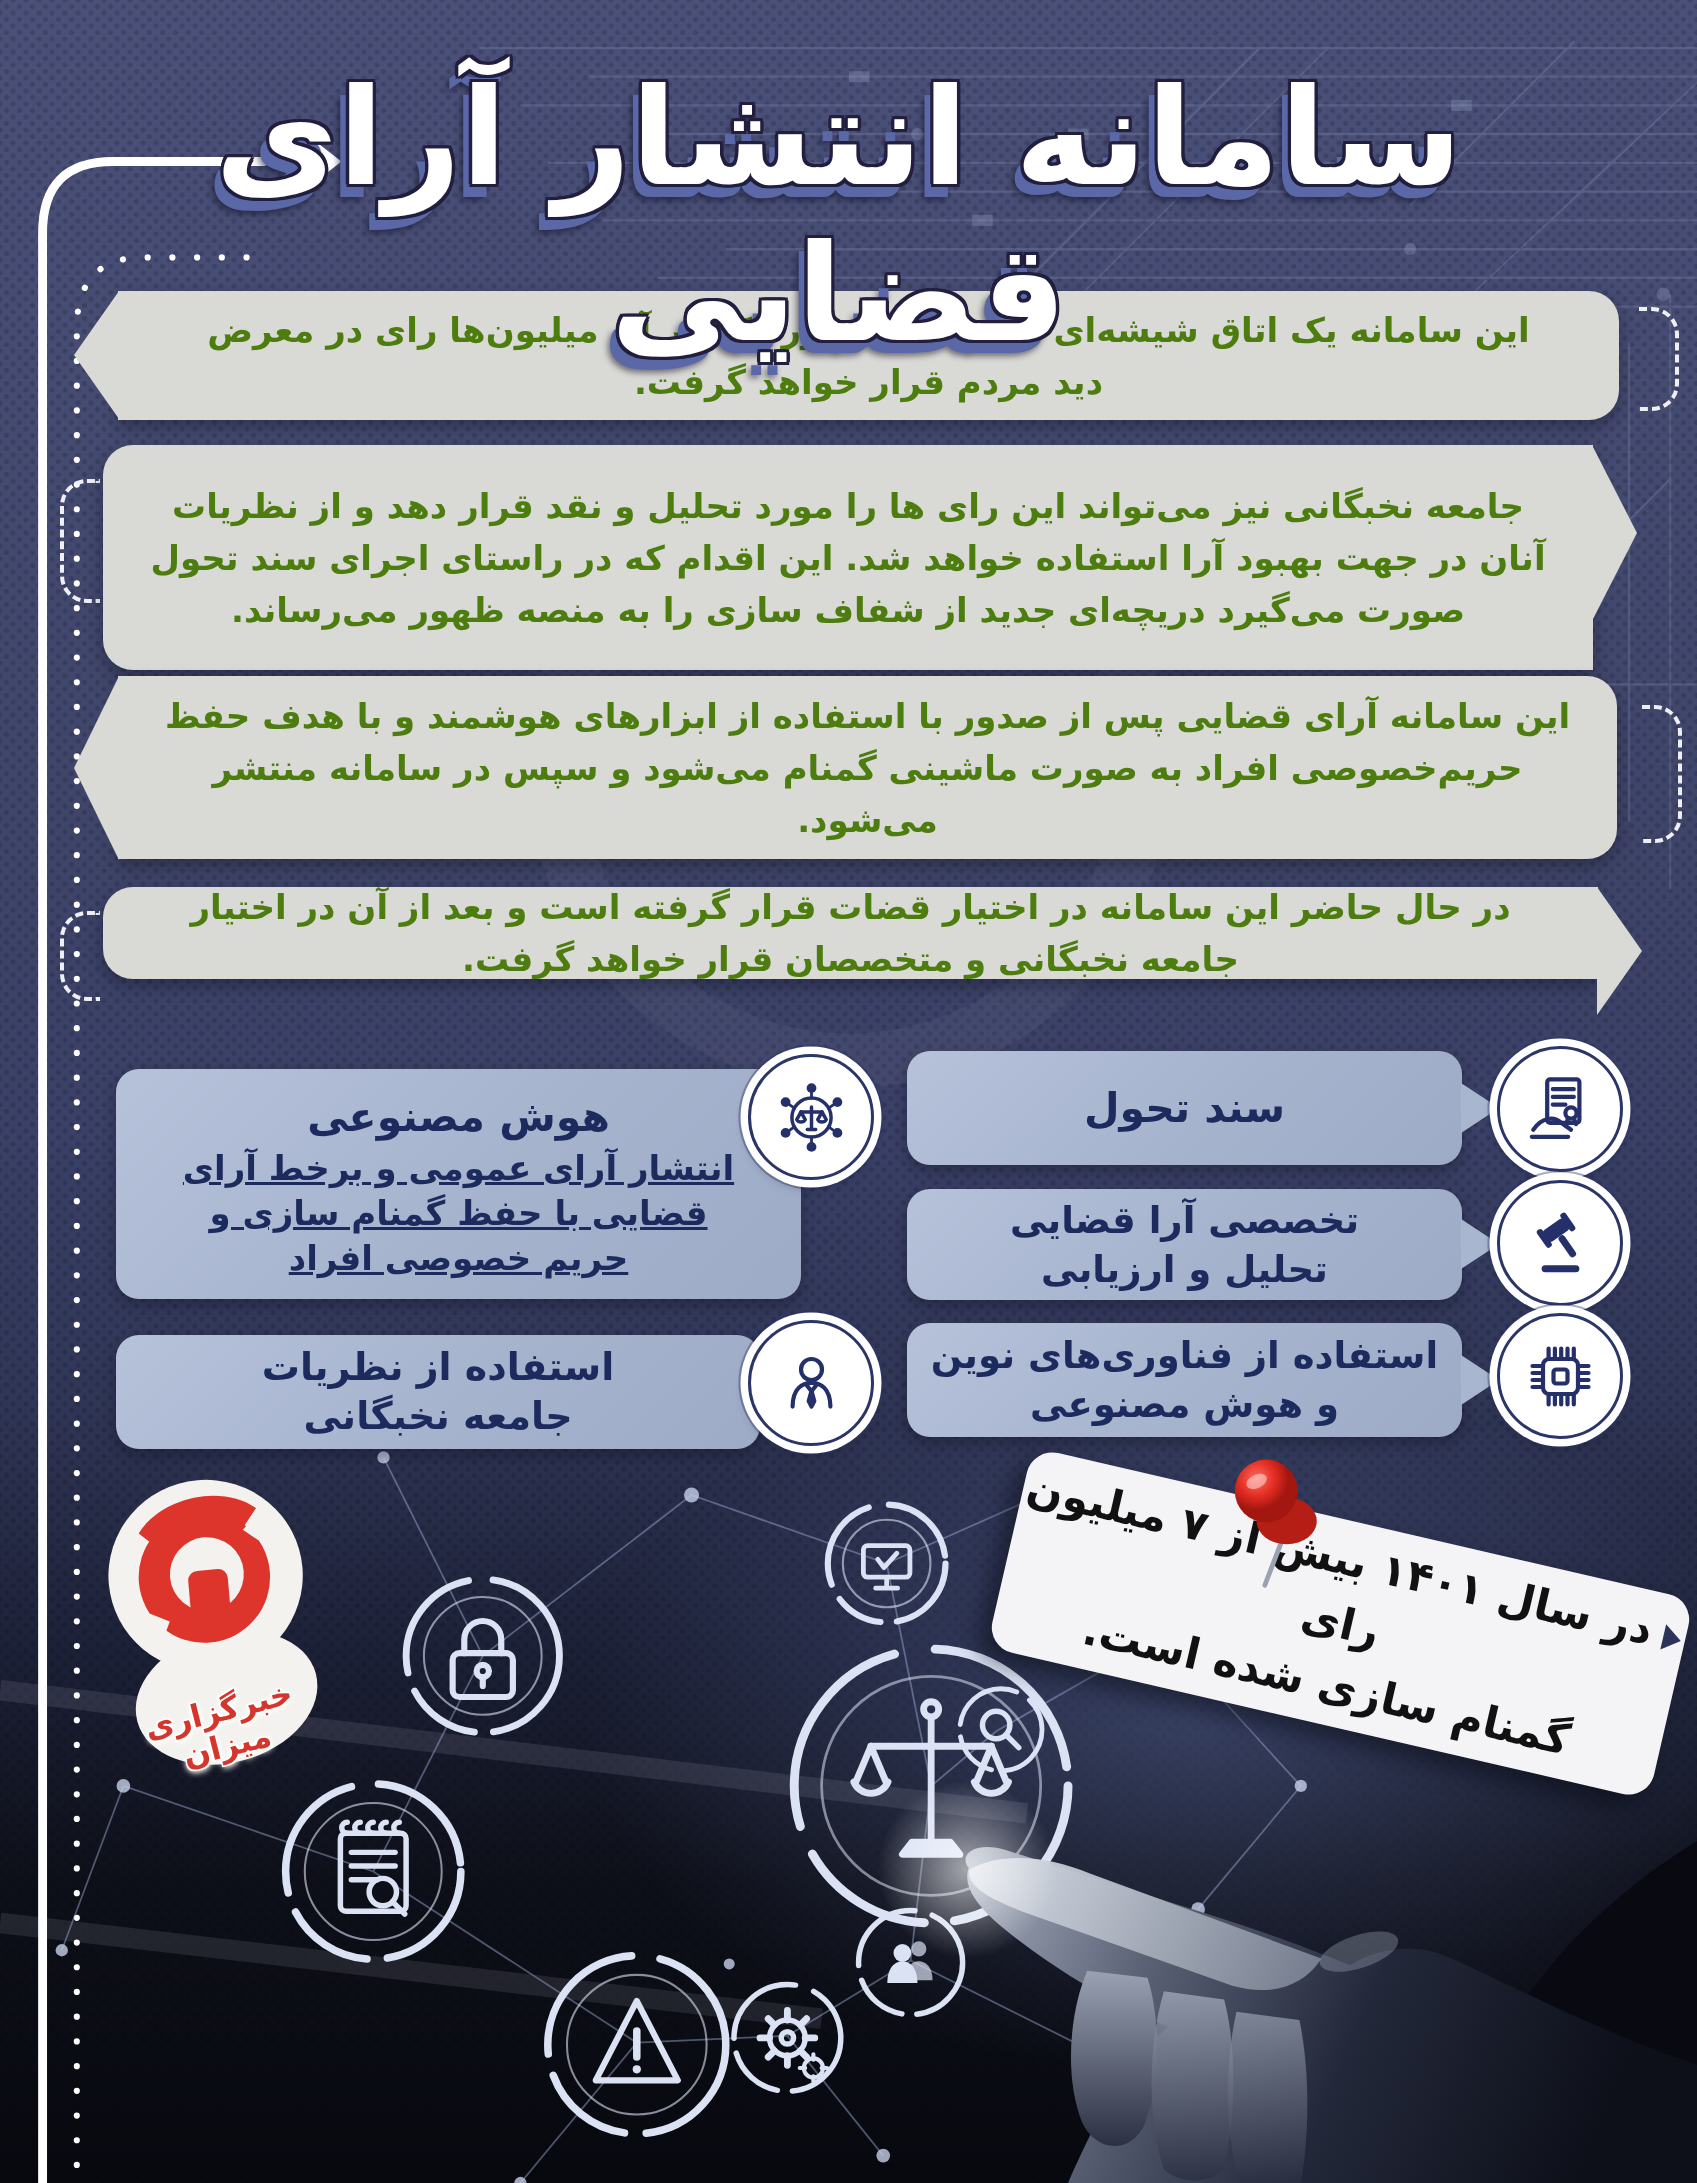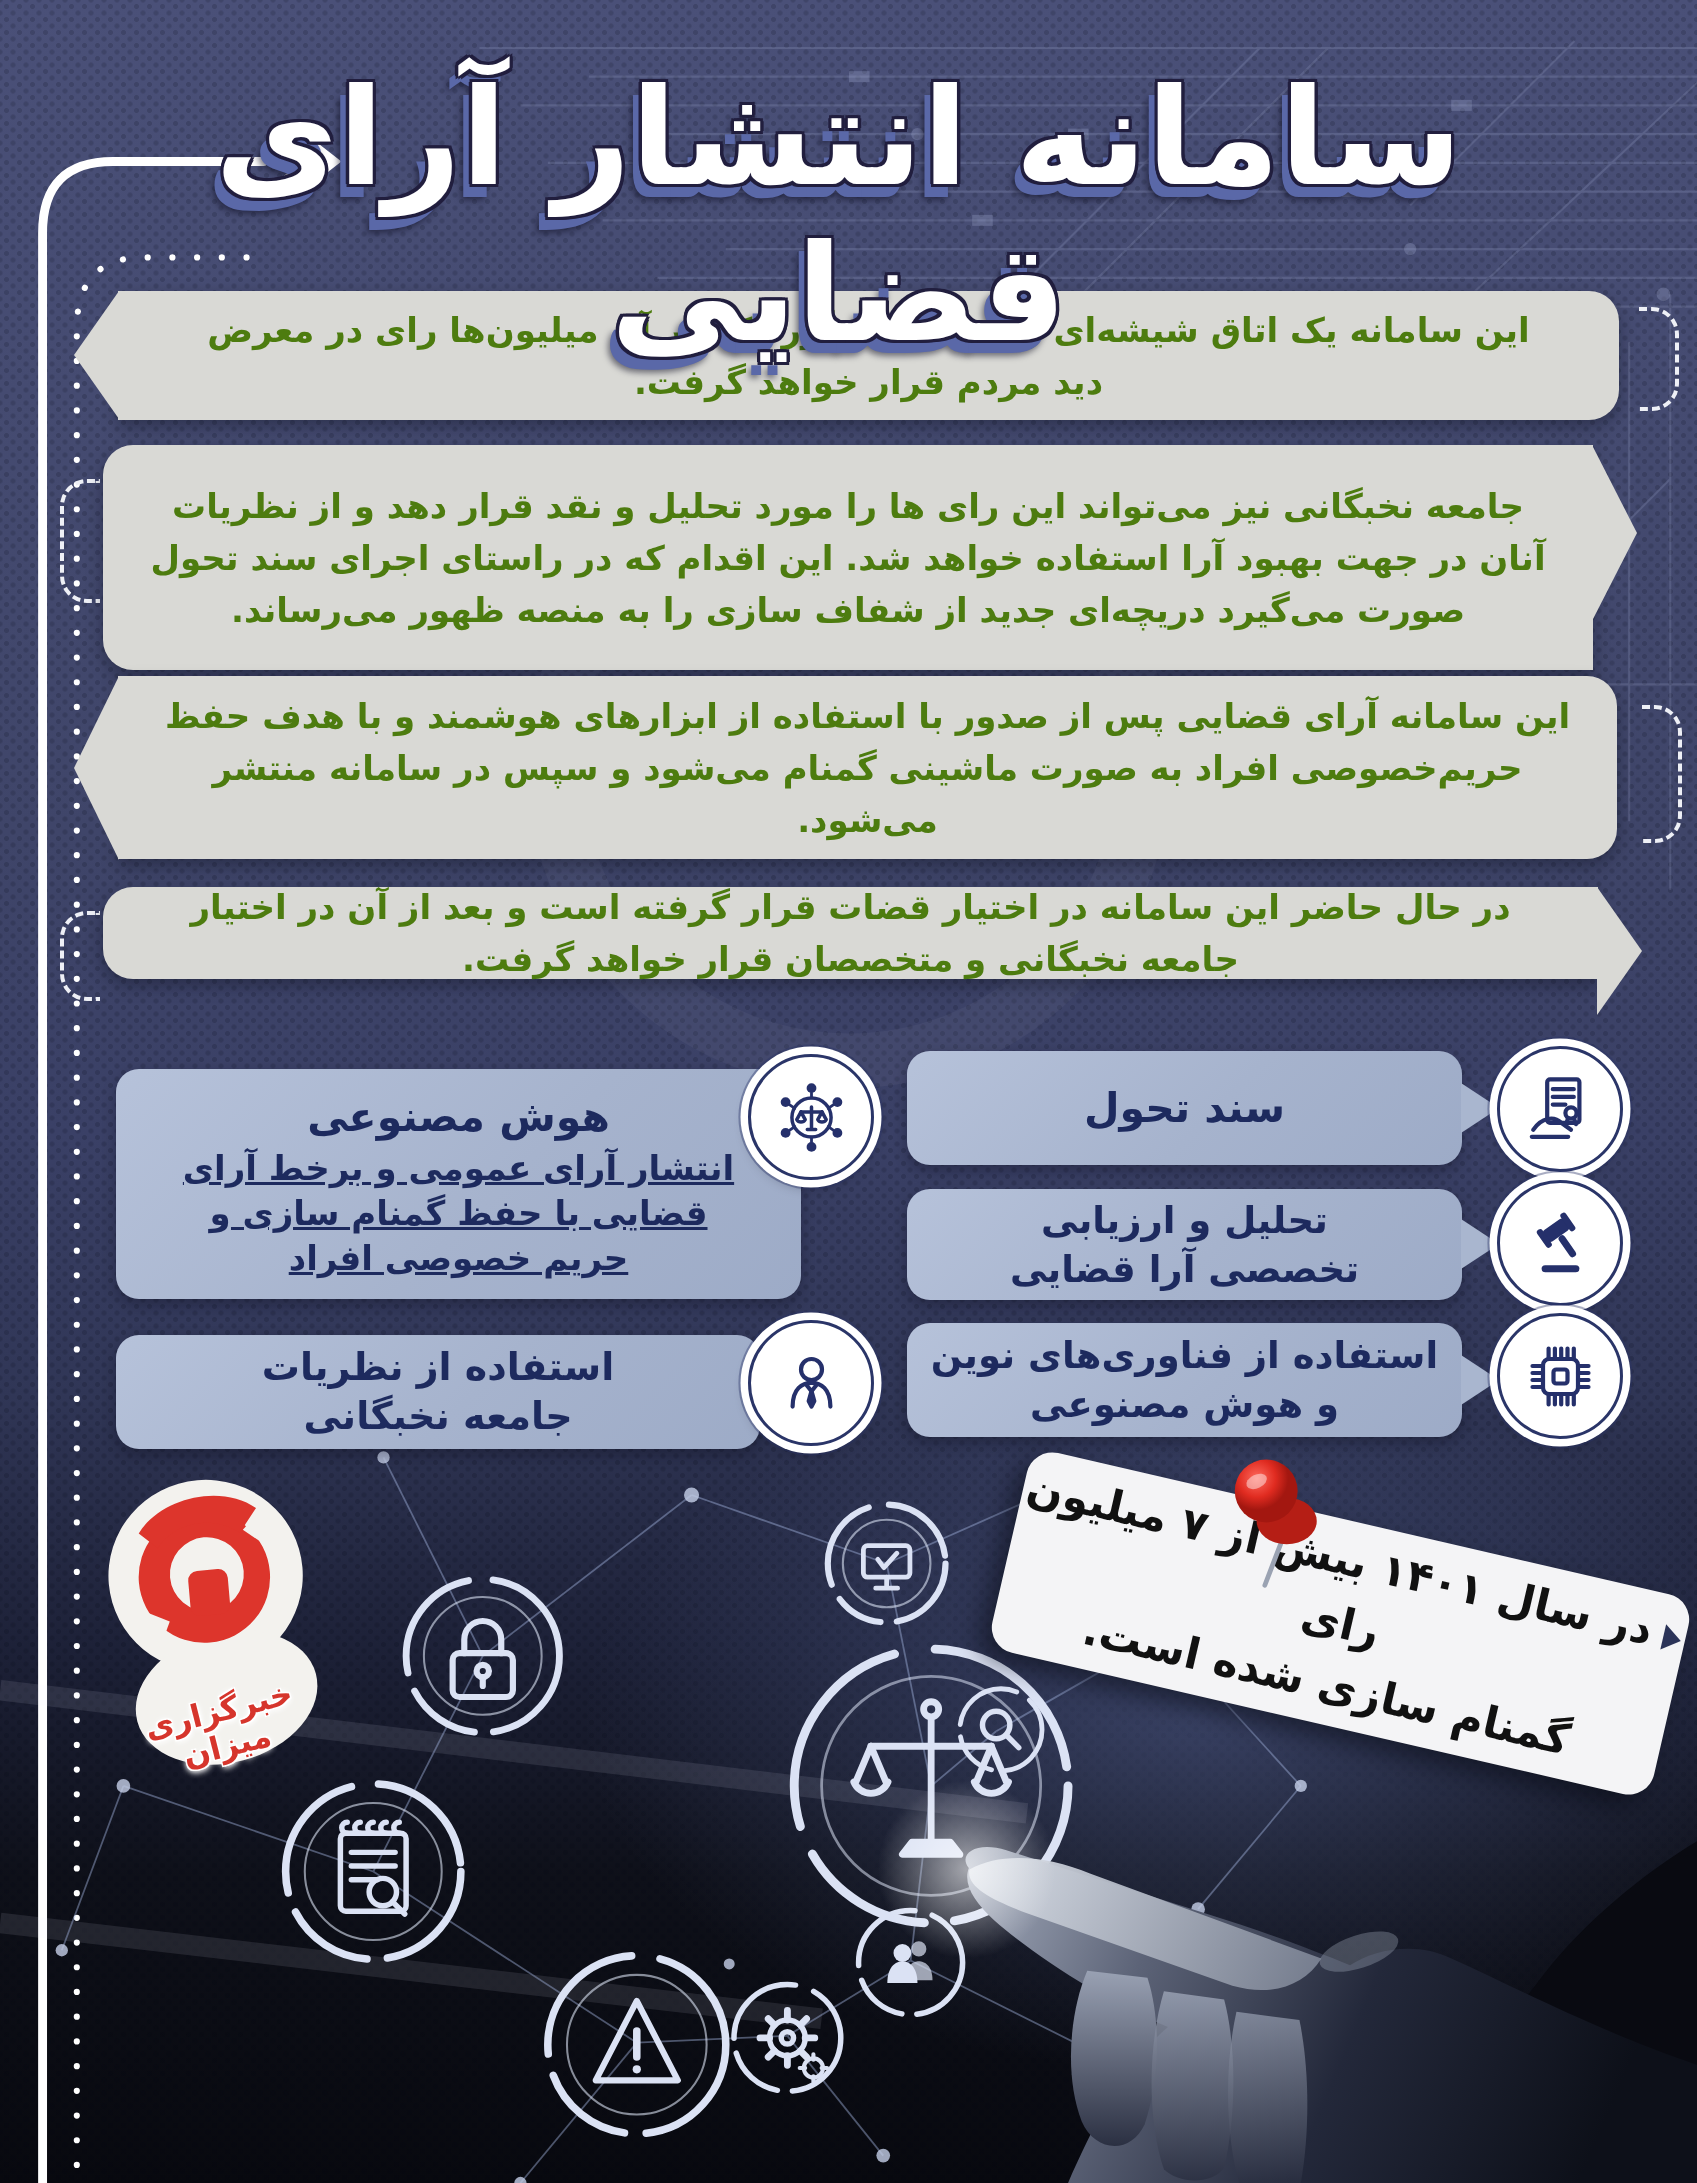--- a/index.html
+++ b/index.html
@@ -146,22 +146,22 @@
       <path d="M44 26 H74 M44 37 H74 M44 48 H62"></path>
       <circle cx="70" cy="60" r="8"></circle>
         <path d="M66 67 L63 76 M74 67 L77 76"></path>
       <path d="M16 84 C28 66 46 64 56 74 L70 84"></path>
       <path d="M14 94 H66"></path>
     </svg>
   </div>
 
   <div class="fbox" style="left:907px;top:1189px;width:555px;height:111px;">
     <span class="ftab" style="top:30px;"></span>
+    <div class="ln">تخصصی آرا قضایی</div>
     <div class="ln">تحلیل و ارزیابی</div>
-    <div class="ln">تخصصی آرا قضایی</div>
   </div>
   <div class="fcircle" style="left:1497px;top:1180px;">
     <svg width="77" height="77" viewBox="0 0 110 110" fill="#25306b">
       <g transform="rotate(-35 55 45)">
         <rect x="37" y="24" width="36" height="20" rx="5"></rect>
         <rect x="30" y="19" width="9" height="30" rx="4"></rect>
         <rect x="71" y="19" width="9" height="30" rx="4"></rect>
         <rect x="50" y="44" width="10" height="36" rx="5"></rect>
       </g>
       <rect x="28" y="86" width="54" height="10" rx="5"></rect>

